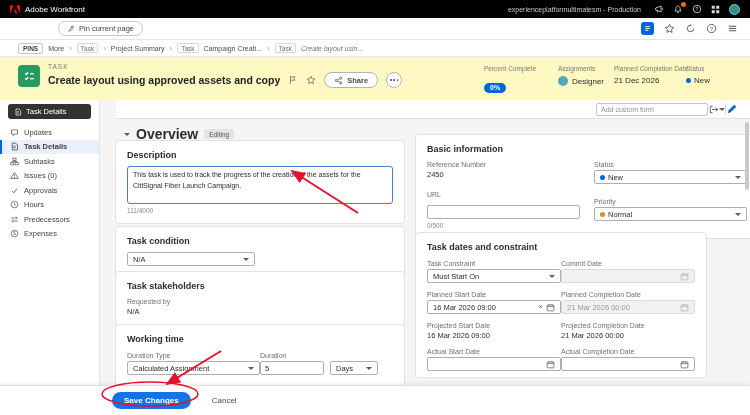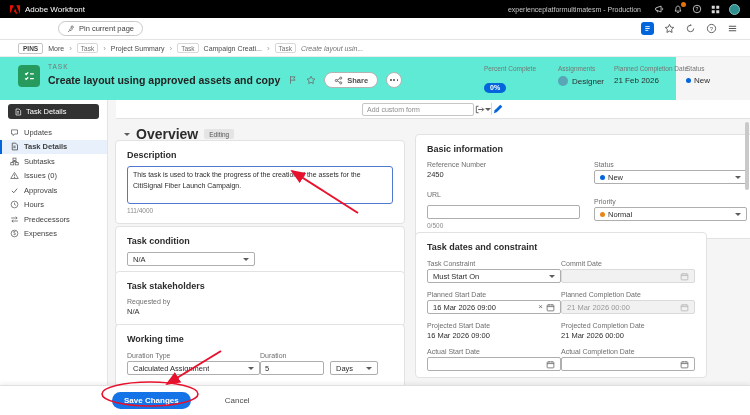--- a/index.html
+++ b/index.html
@@ -24,47 +24,47 @@
 
   
   .crumbbar{position:absolute;top:40px;left:0;width:750px;height:17px;background:#fff;border-bottom:1px solid #ececec;display:flex;align-items:center;gap:5px;padding:0 18px;font-size:7px;color:#4b4b4b;z-index:6;}
   .pchip{border:1px solid #c6c6c6;border-radius:2px;padding:1px 4px;font-weight:bold;font-size:6.5px;color:#3f3f3f;cursor:pointer;}
   .chip{border:1px solid #d8d8d8;border-radius:2px;padding:0.5px 3px;font-size:6.5px;color:#6e6e6e;}
   .sep::before{content:"›";color:#a0a0a0;font-size:8px;}
   .crumb-link{cursor:pointer;}
   .crumb-current{font-style:italic;color:#757575;}
 
   
-  .headerbar{position:absolute;top:57px;left:0;width:676px;height:43px;background:#5eead4;z-index:5;padding-left:28px;}
+  .headerbar{position:absolute;top:57px;left:0;width:750px;height:43px;background:#fef9c3;z-index:5;padding-left:28px;}
   .obj-icon{position:absolute;left:18px;top:8px;width:22px;height:22px;border-radius:4px;background:#279b5e;display:flex;align-items:center;justify-content:center;}
   .obj-type{position:absolute;left:48px;top:6px;font-size:6.5px;letter-spacing:1px;color:#767676;}
   .titlerow{position:absolute;left:48px;top:15px;display:flex;align-items:center;gap:8px;}
   .page-title{font-size:10.5px;font-weight:bold;color:#222;white-space:nowrap;}
   .sharebtn{display:flex;align-items:center;gap:4px;border:1px solid #b3b3b3;border-radius:9px;height:16px;padding:0 9px;font-size:7.5px;font-weight:bold;color:#4b4b4b;background:#fff;cursor:pointer;}
   .morebtn{width:16px;height:16px;border:1px solid #b3b3b3;border-radius:50%;display:flex;align-items:center;justify-content:center;gap:1.5px;cursor:pointer;background:#fff;}
   .morebtn i{width:1.8px;height:1.8px;border-radius:50%;background:#4b4b4b;}
   .sumcol{position:absolute;top:8px;}
   .sumlbl{font-size:6.5px;color:#767676;margin-bottom:4px;white-space:nowrap;}
   .pct{background:#0265dc;color:#fff;border-radius:7px;font-size:7px;font-weight:bold;padding:1.5px 6px;display:inline-block;}
   .asg{display:flex;align-items:center;gap:4px;font-size:8px;}
   .asg .av{width:10px;height:10px;border-radius:50%;background:#58a6b6;}
   .val8{font-size:8px;color:#2c2c2c;}
   .statusrow{display:flex;align-items:center;gap:3px;font-size:8px;}
   .dot{width:5px;height:5px;border-radius:50%;display:inline-block;flex:none;}
   .dot.blue{background:#0265dc;}
   .dot.orange{background:#e68619;}
 
   
-  .formrow{position:absolute;top:100px;left:116px;right:0;height:19px;background:#fff;border-bottom:1px solid #e2e2e2;display:flex;align-items:center;justify-content:center;padding:0 12px;z-index:4;}
+  .formrow{position:absolute;top:100px;left:116px;right:0;height:19px;background:#fff;border-bottom:1px solid #e2e2e2;display:flex;align-items:center;justify-content:flex-end;padding:0 12px;z-index:4;}
   .cf-input{width:112px;height:13px;border:1px solid #c6c6c6;border-radius:2px;font-size:7px;padding:0 4px;color:#444;font-family:inherit;}
   .cf-input::placeholder{color:#8e8e8e;}
   .divider{width:1px;height:12px;background:#d8d8d8;}
 
   
-  .sidebar{position:absolute;top:100px;left:0;width:108px;bottom:30px;background:#fff;border-right:1px solid #e4e4e4;z-index:3;padding-top:4px;}
+  .sidebar{position:absolute;top:100px;left:0;width:100px;bottom:30px;background:#fff;border-right:1px solid #e4e4e4;z-index:3;padding-top:4px;}
   .tooltip{margin:0 8px 6px 8px;background:#323232;color:#fff;border-radius:3px;height:15px;display:flex;align-items:center;gap:4px;padding:0 6px;font-size:7.5px;}
   .nav-item{height:14.5px;display:flex;align-items:center;gap:5px;padding-left:10px;font-size:7.5px;color:#3f3f3f;cursor:pointer;}
   .nav-item.selected{background:#e7f0fb;border-left:2px solid #0265dc;padding-left:8px;font-weight:bold;}
 
   
   .main{position:absolute;top:118px;left:108px;right:0;bottom:0;background:#f5f5f5;overflow:hidden;}
   .ovh{position:absolute;left:16px;top:8px;display:flex;align-items:center;gap:6px;cursor:pointer;}
   .ovh-title{font-size:14px;font-weight:bold;color:#2c2c2c;}
   .badge-edit{background:#e4e4e4;border-radius:2px;font-size:6.5px;padding:1.5px 5px;color:#555;}
   .caret{width:0;height:0;border-left:3px solid transparent;border-right:3px solid transparent;border-top:3.5px solid #5c5c5c;flex:none;}
@@ -84,21 +84,21 @@
   textarea.desc{display:block;width:100%;height:38px;border:1px solid #4f78d2;border-radius:3px;font-size:7px;line-height:1.5;padding:3px 5px;resize:none;font-family:inherit;color:#2c2c2c;margin-top:6px;outline:none;background:#fff;}
   .grid2{display:flex;gap:14px;}
   .gcol{flex:1;min-width:0;}
   .drow{display:flex;margin-top:8px;}
   .drow .gcol{flex:1;}
   .stp{display:flex;flex-direction:column;gap:1.5px;margin-left:auto;cursor:pointer;}
   .stp .up{width:0;height:0;border-left:2.5px solid transparent;border-right:2.5px solid transparent;border-bottom:3px solid #666;}
   .stp .dn{width:0;height:0;border-left:2.5px solid transparent;border-right:2.5px solid transparent;border-top:3px solid #666;}
 
   
-  .footer{position:absolute;left:0;bottom:0;width:750px;height:30px;background:#fff;border-top:1px solid #e0e0e0;box-shadow:0 -2px 4px rgba(0,0,0,0.06);display:flex;align-items:center;padding-left:112px;gap:34px;z-index:20;}
+  .footer{position:absolute;left:0;bottom:0;width:750px;height:30px;background:#fff;border-top:1px solid #e0e0e0;box-shadow:0 -2px 4px rgba(0,0,0,0.06);display:flex;align-items:center;padding-left:112px;gap:21px;z-index:20;}
   .btn-primary{background:#1473e6;color:#fff;border:none;border-radius:9px;height:17px;padding:0 12px;font-size:8px;font-weight:bold;font-family:inherit;cursor:pointer;}
   .btn-text{background:none;border:none;font-size:8px;color:#4b4b4b;font-family:inherit;cursor:pointer;}
 
   .annot{position:absolute;top:0;left:0;z-index:40;pointer-events:none;}
   .scrollbar{position:absolute;right:1px;top:122px;width:4px;height:68px;background:#c9c9c9;border-radius:2px;z-index:7;cursor:pointer;}
 </style>
 </head>
 <body>
 
 <div class="topbar">
@@ -243,21 +243,21 @@
   </div>
   <div class="sumcol" style="left:558px;">
     <div class="sumlbl">Assignments</div>
     <div class="asg">
         <span class="av"></span>
         <span>Designer</span>
       </div>
   </div>
   <div class="sumcol" style="left:614px;">
     <div class="sumlbl">Planned Completion Date</div>
-    <div class="val8">21 Feb 2026</div>
+    <div class="val8">21 Dec 2026</div>
   </div>
   <div class="sumcol" style="left:686px;">
     <div class="sumlbl">Status</div>
     <div class="statusrow">
         <span class="dot blue"></span>
         <span>New</span>
       </div>
   </div>
 </div>
 

